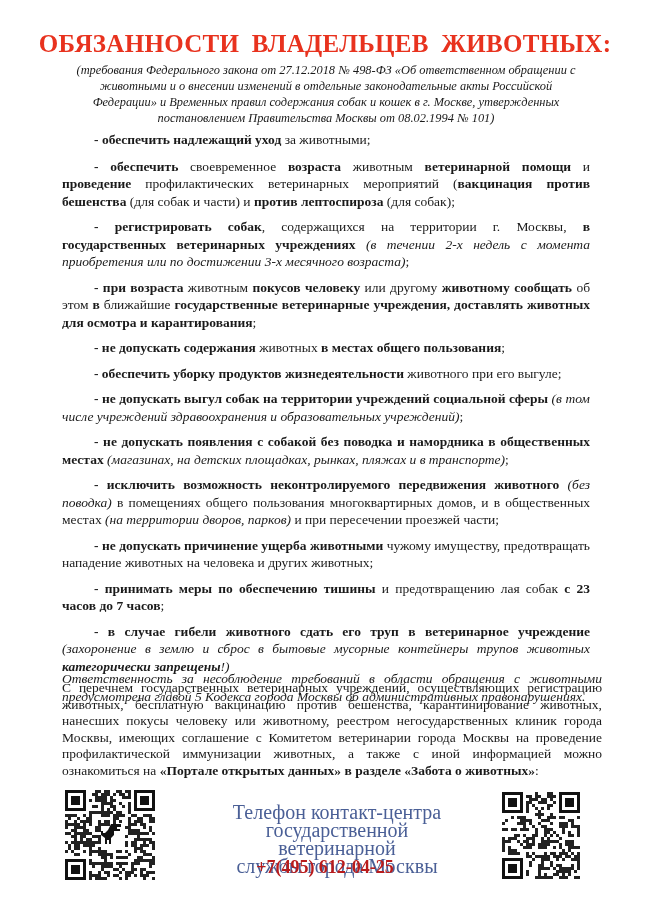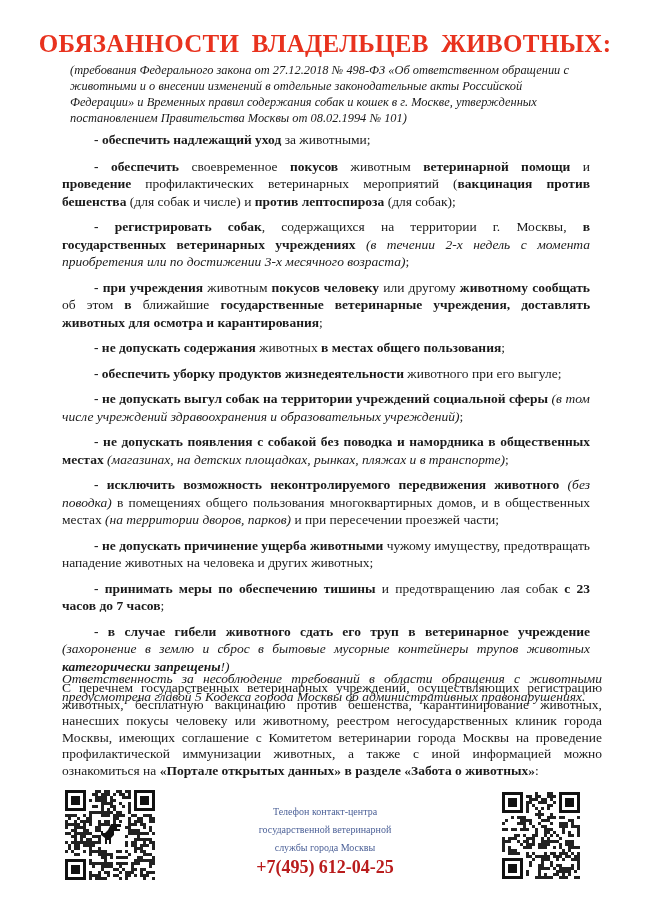--- a/index.html
+++ b/index.html
@@ -1,51 +1,51 @@
 <!DOCTYPE html>
 <html><head>
 <meta charset="utf-8">
 <style>
   html, body { margin: 0; padding: 0; background: #ffffff; }
   body { width: 650px; height: 919px; overflow: hidden; position: relative;
          font-family: "Liberation Serif", "DejaVu Serif", serif; color: #1a1a1a; }
   .page { position: absolute; left: 0; top: 0; width: 650px; height: 919px; }
   .title { position: absolute; left: 0; top: 30px; width: 650px; text-align: center;
            font-weight: bold; font-size: 25px; letter-spacing: 0.3px; word-spacing: 6px; }
-  .subtitle { position: absolute; left: 70px; top: 62px; width: 512px; text-align: left;
+  .subtitle { position: absolute; left: 70px; top: 62px; width: 512px; text-align: center;
               font-style: italic; font-size: 12.4px; line-height: 16px; }
   .items { position: absolute; left: 62px; top: 131px; width: 540px; font-size: 13.5px; }
   .item { text-align: justify; line-height: 17.5px; margin: 0 12px 8px 0; text-indent: 32px; }
   .item:nth-child(1) { margin-bottom: 9px; }
   b { font-weight: bold; }
   i { font-style: italic; }
   .resp { position: absolute; left: 62px; top: 634px; width: 540px; font-size: 13.5px;
           font-style: italic; line-height: 17.5px; text-align: justify; margin-top: 36px; }
   .info { position: absolute; left: 62px; top: 680px; width: 540px; font-size: 13.5px;
           line-height: 16.5px; text-align: justify; }
   .qr { position: absolute; background: #fff; }
   .qr-left { left: 65px; top: 790px; width: 90px; height: 90px; }
   .qr-right { left: 502px; top: 792px; width: 78px; height: 88px; }
-  .contact { position: absolute; left: 200px; top: 803px; width: 250px; text-align: center;
-             color: #4a5f96; font-size: 10px; line-height: 18px; }
+  .contact { position: absolute; left: 212px; top: 803px; width: 250px; text-align: center;
+             color: #4a5f96; font-size: 20px; line-height: 18px; }
   .phone { position: absolute; left: 200px; top: 857px; width: 250px; text-align: center;
            font-weight: bold; font-size: 18px; color: #b91c1c; }
 </style>
 </head>
 <body>
 
 <div class="page">
   <div class="title" style="color: rgb(232, 50, 30);">ОБЯЗАННОСТИ ВЛАДЕЛЬЦЕВ ЖИВОТНЫХ:</div>
   <div class="subtitle">(требования Федерального закона от 27.12.2018 № 498-ФЗ «Об ответственном обращении с животными и о внесении изменений в отдельные законодательные акты Российской Федерации» и Временных правил содержания собак и кошек в г. Москве, утвержденных постановлением Правительства Москвы от 08.02.1994 № 101)</div>
 
   <div class="items" id="duties">
       <p class="item"><b>- </b><b>обеспечить надлежащий уход</b><span> за животными;</span></p>
-      <p class="item"><b>- обеспечить</b><span> своевременное </span><b>покусов</b><span> животным </span><b>ветеринарной помощи</b><span> и </span><b>проведение</b><span> профилактических ветеринарных мероприятий (</span><b>вакцинация против бешенства</b><span> (для собак и числе) и </span><b>против лептоспироза</b><span> (для собак);</span></p>
+      <p class="item"><b>- обеспечить</b><span> своевременное </span><b>возраста</b><span> животным </span><b>ветеринарной помощи</b><span> и </span><b>проведение</b><span> профилактических ветеринарных мероприятий (</span><b>вакцинация против бешенства</b><span> (для собак и части) и </span><b>против лептоспироза</b><span> (для собак);</span></p>
       <p class="item"><b>- регистрировать собак</b><span>, содержащихся на территории г. Москвы, </span><b>в государственных ветеринарных учреждениях</b><i> (в течении 2-х недель с момента приобретения или по достижении 3-х месячного возраста)</i><span>;</span></p>
-      <p class="item"><b>- при учреждения</b><span> животным </span><b>покусов человеку</b><span> или другому </span><b>животному сообщать</b><span> об этом </span><b>в</b><span> ближайшие </span><b>государственные ветеринарные учреждения, доставлять животных для осмотра и карантирования</b><span>;</span></p>
+      <p class="item"><b>- при возраста</b><span> животным </span><b>покусов человеку</b><span> или другому </span><b>животному сообщать</b><span> об этом </span><b>в</b><span> ближайшие </span><b>государственные ветеринарные учреждения, доставлять животных для осмотра и карантирования</b><span>;</span></p>
       <p class="item"><b>- не допускать содержания</b><span> животных </span><b>в местах общего пользования</b><span>;</span></p>
       <p class="item"><b>- обеспечить уборку продуктов жизнедеятельности</b><span> животного при его выгуле;</span></p>
       <p class="item"><b>- не допускать выгул собак на территории учреждений социальной сферы</b><i> (в том числе учреждений здравоохранения и образовательных учреждений)</i><span>;</span></p>
       <p class="item"><b>- не допускать появления с собакой без поводка и намордника в общественных местах</b><i> (магазинах, на детских площадках, рынках, пляжах и в транспорте)</i><span>;</span></p>
       <p class="item"><b>- исключить возможность неконтролируемого передвижения животного</b><i> (без поводка)</i><span> в помещениях общего пользования многоквартирных домов, и в общественных местах </span><i>(на территории дворов, парков)</i><span> и при пересечении проезжей части;</span></p>
       <p class="item"><b>- не допускать причинение ущерба животными</b><span> чужому имуществу, предотвращать нападение животных на человека и других животных;</span></p>
       <p class="item"><b>- принимать меры по обеспечению тишины</b><span> и предотвращению лая собак </span><b>с 23 часов до 7 часов</b><span>;</span></p>
       <p class="item"><b>- в случае гибели животного сдать его труп в ветеринарное учреждение</b><i> (захоронение в землю и сброс в бытовые мусорные контейнеры трупов животных </i><b style="font-style: italic;">категорически запрещены</b><i>!)</i></p>
     </div>
 

